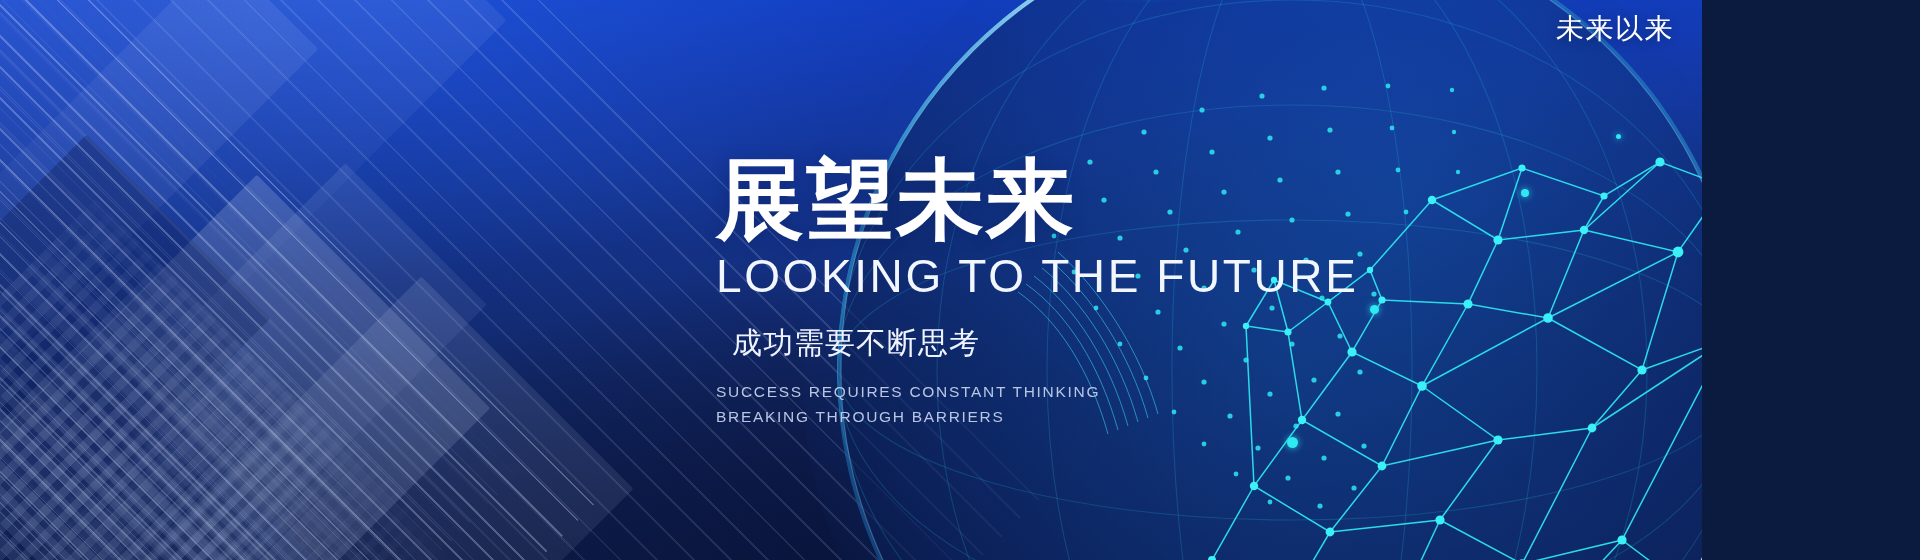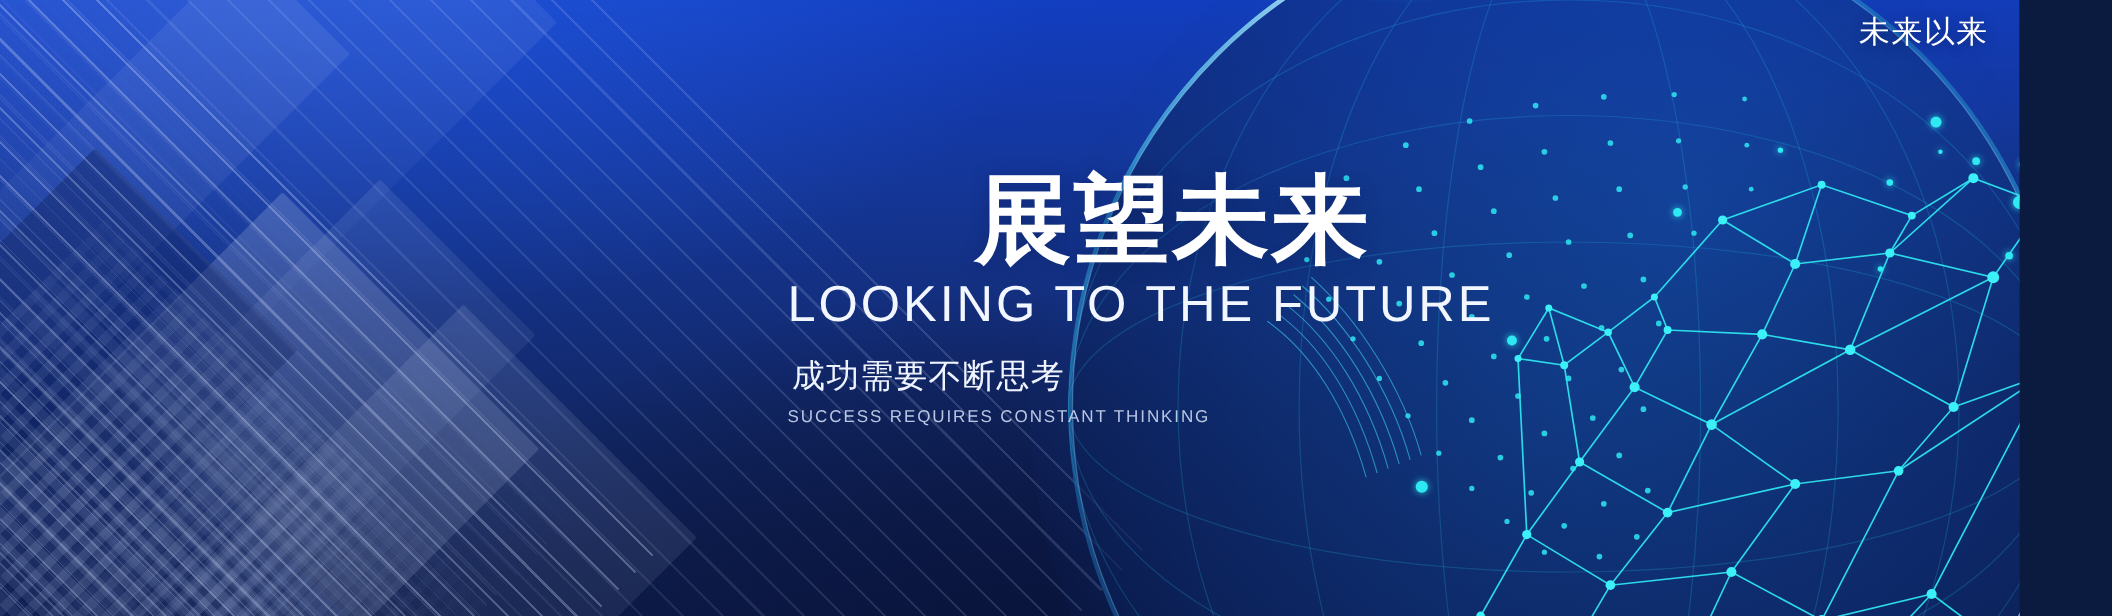--- a/index.html
+++ b/index.html
@@ -1,21 +1,21 @@
 <!DOCTYPE html>
 <html><head>
 <meta charset="utf-8">
 <title>Banner</title>
 <style>
   html,body{margin:0;padding:0;background:#0b1a3f;}
   *{box-sizing:border-box;}
 
   .banner{
     position:relative;
-    width:1836px;height:560px;
+    width:1702px;height:560px;
     overflow:hidden;
     font-family:"Liberation Sans","DejaVu Sans",sans-serif;
     background:linear-gradient(177deg,
         #1140c8 0%,
         #123cb4 14%,
         #143徐 0%,
         #14379e 30%,
         #14307f 48%,
         #122865 64%,
         #101f52 80%,
@@ -145,33 +145,32 @@
   .copy{
     position:absolute;left:716px;top:156px;width:700px;
     color:#fff;
   }
   .title-cn{
     font-size:88px;line-height:1.0;font-weight:700;
     letter-spacing:2px;
     color:#ffffff;
     margin:0 0 8px 0;
     text-shadow:0 2px 16px rgba(10,30,90,.45);
-    text-align:center;
   }
   .title-en{
     font-size:46px;line-height:1.05;font-weight:300;
     letter-spacing:2.6px;
     color:#f2f6ff;
     margin:0 0 24px 0;
     white-space:nowrap;
   }
   .sub-cn{
     font-size:30px;line-height:1.28;font-weight:400;
     letter-spacing:1px;color:#eef3ff;
-    margin:4px;
+    margin:16px;
   }
   .sub-en{
     font-size:15.5px;line-height:1.62;font-weight:400;
     letter-spacing:1.7px;color:#b9c6e4;
   }
 
   .corner-tag{
     position:absolute;right:28px;top:10px;
     text-align:right;color:#fff;
     font-size:28px;line-height:1.33;font-weight:500;
@@ -464,16 +463,17 @@
   <div class="corner-tag">
     <div>未来以来</div>
   </div>
 
   <div class="copy">
     <div class="title-cn">展望未来</div>
     <div class="title-en">LOOKING TO THE FUTURE</div>
     <div class="sub-cn">成功需要不断思考</div>
     <div class="sub-en">
       <div>SUCCESS REQUIRES CONSTANT THINKING</div>
+      <div>BREAKING THROUGH BARRIERS</div>
     </div>
   </div>
 
 </div>
 
 </body></html>

